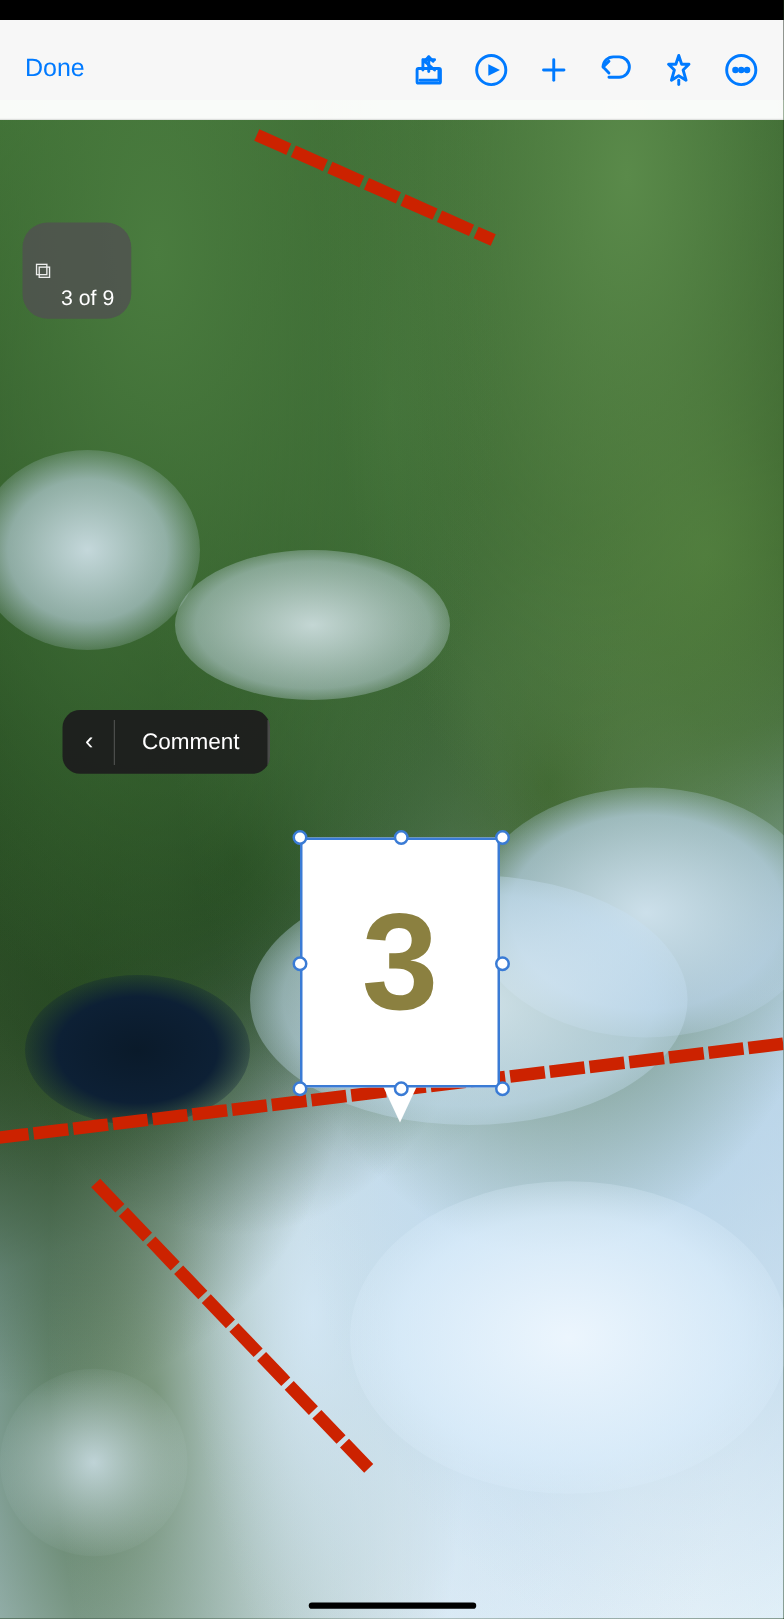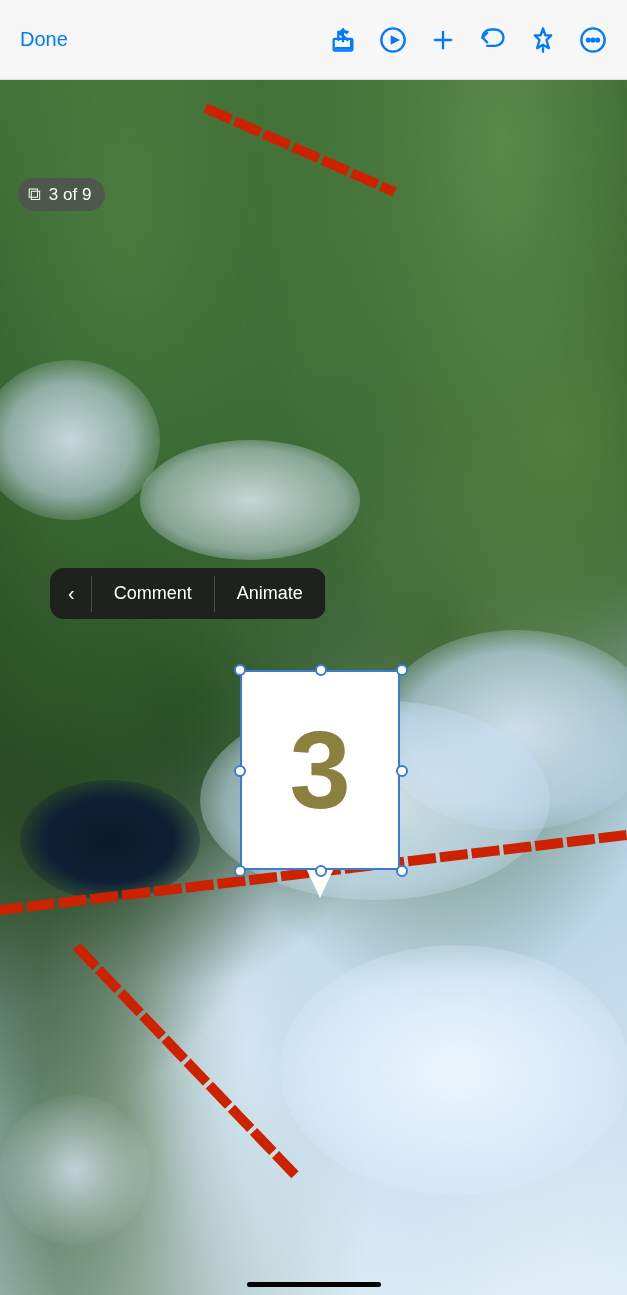--- a/index.html
+++ b/index.html
@@ -8,21 +8,21 @@
       height: 1295px;
       overflow: hidden;
       font-family: -apple-system, BlinkMacSystemFont, 'SF Pro Display', sans-serif;
       background: #000;
       position: relative;
     }
 
     
     .toolbar {
       position: absolute;
-      top: 0;
+      top: 16px;
       left: 0;
       width: 100%;
       height: 80px;
       background: rgba(255,255,255,0.97);
       display: flex;
       align-items: center;
       justify-content: space-between;
       padding: 0 20px;
       z-index: 100;
       border-bottom: 1px solid rgba(0,0,0,0.1);
@@ -144,20 +144,21 @@
       z-index: 50;
     }
     .page-badge-icon {
       color: rgba(255,255,255,0.9);
       font-size: 18px;
     }
     .page-badge-text {
       color: white;
       font-size: 17px;
       font-weight: 500;
+      margin-top: 45px;
     }
 
     
     .context-menu {
       position: absolute;
       top: 488px;
       left: 50px;
       background: rgba(30,30,30,0.95);
       border-radius: 14px;
       display: flex;
@@ -379,21 +380,20 @@
   <div class="page-badge">
     <span class="page-badge-icon">⧉</span>
     <span class="page-badge-text">3 of 9</span>
   </div>
 
   <div class="context-menu">
     <span class="context-menu-back">‹</span>
     <div class="context-menu-divider"></div>
     <span class="context-menu-item">Comment</span>
     <div class="context-menu-divider"></div>
-    <span class="context-menu-item">Animate</span>
     <div class="context-menu-divider"></div>
   </div>
 
   <div class="selected-element">
     <div class="selection-border"></div>
     <div class="element-box">
       <span class="element-number">3</span>
     </div>
 
     <div class="handle handle-tl"></div>

